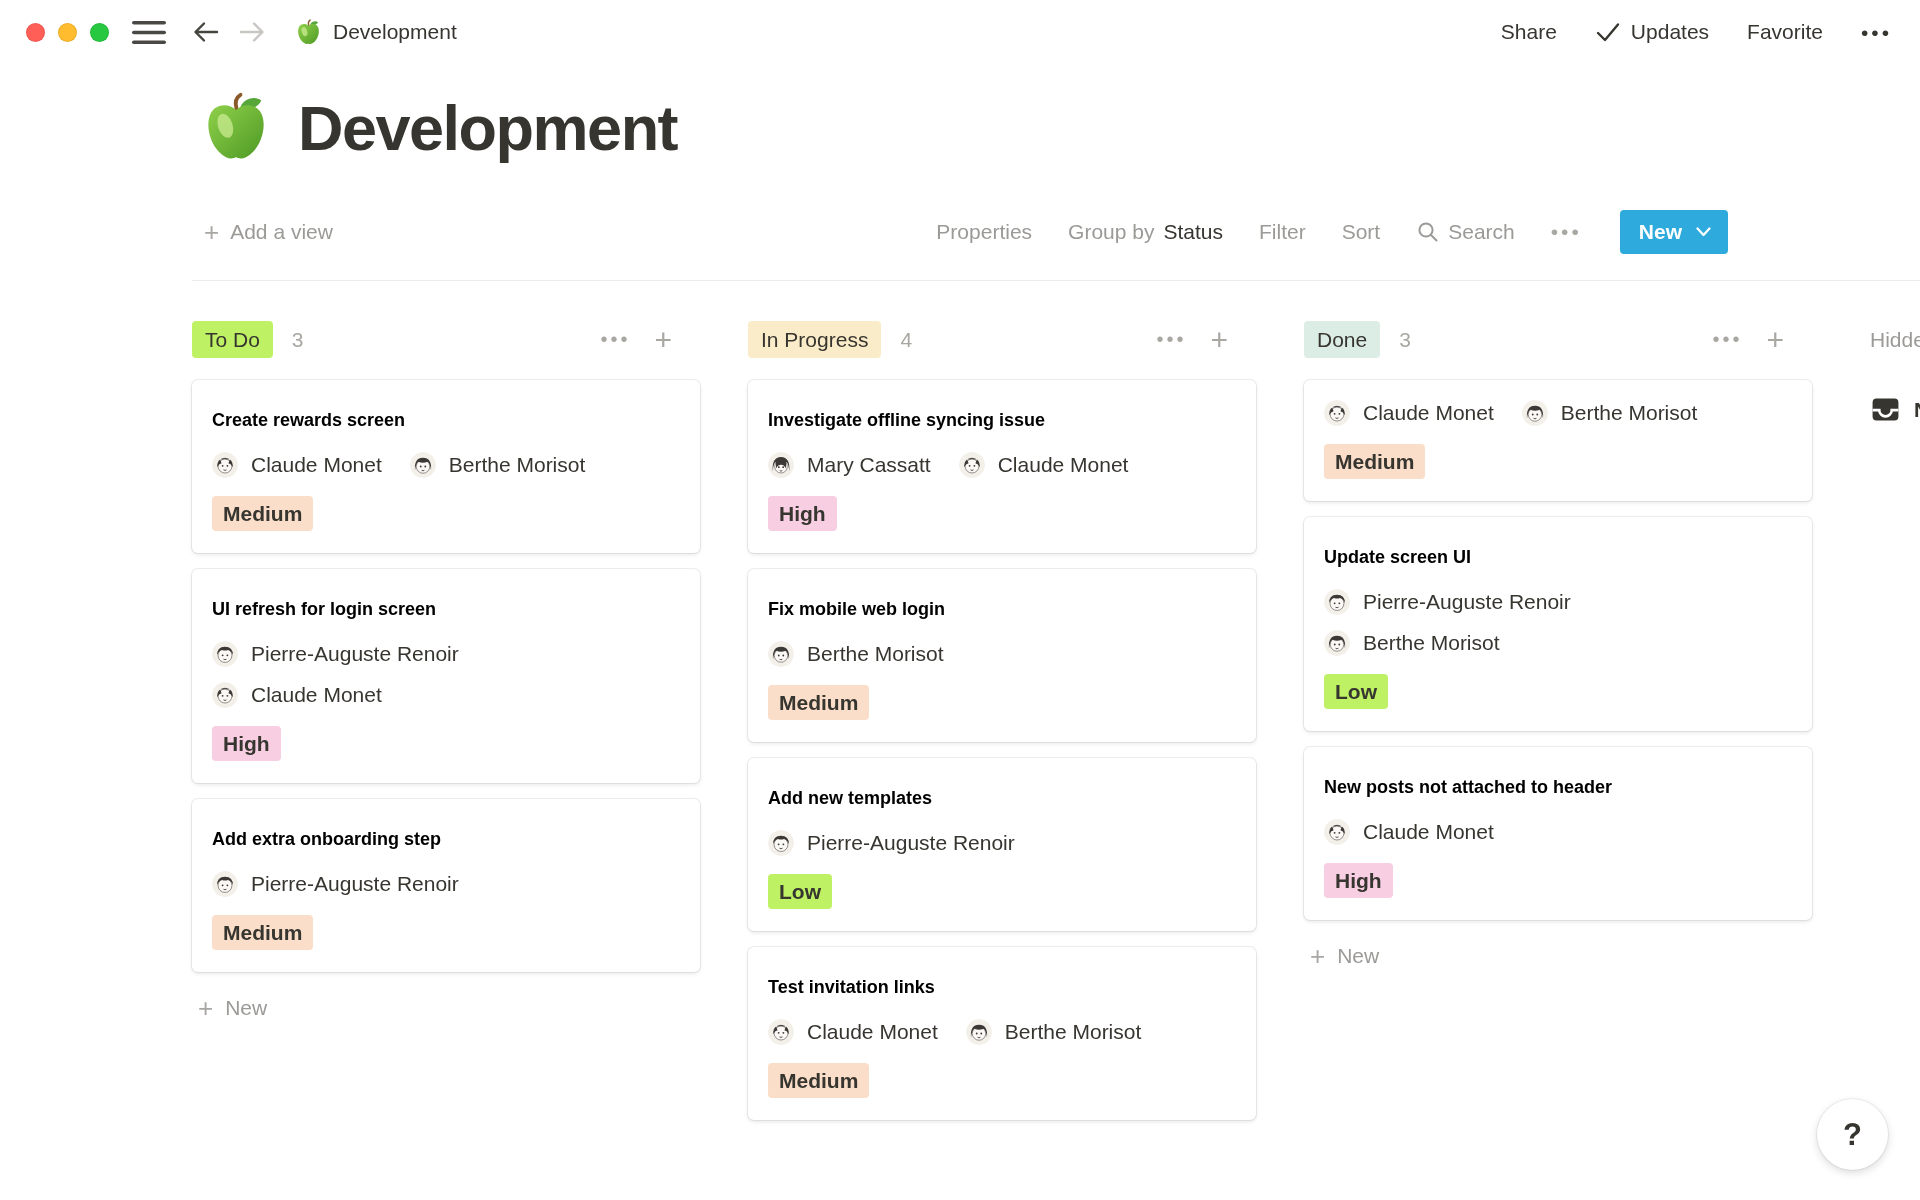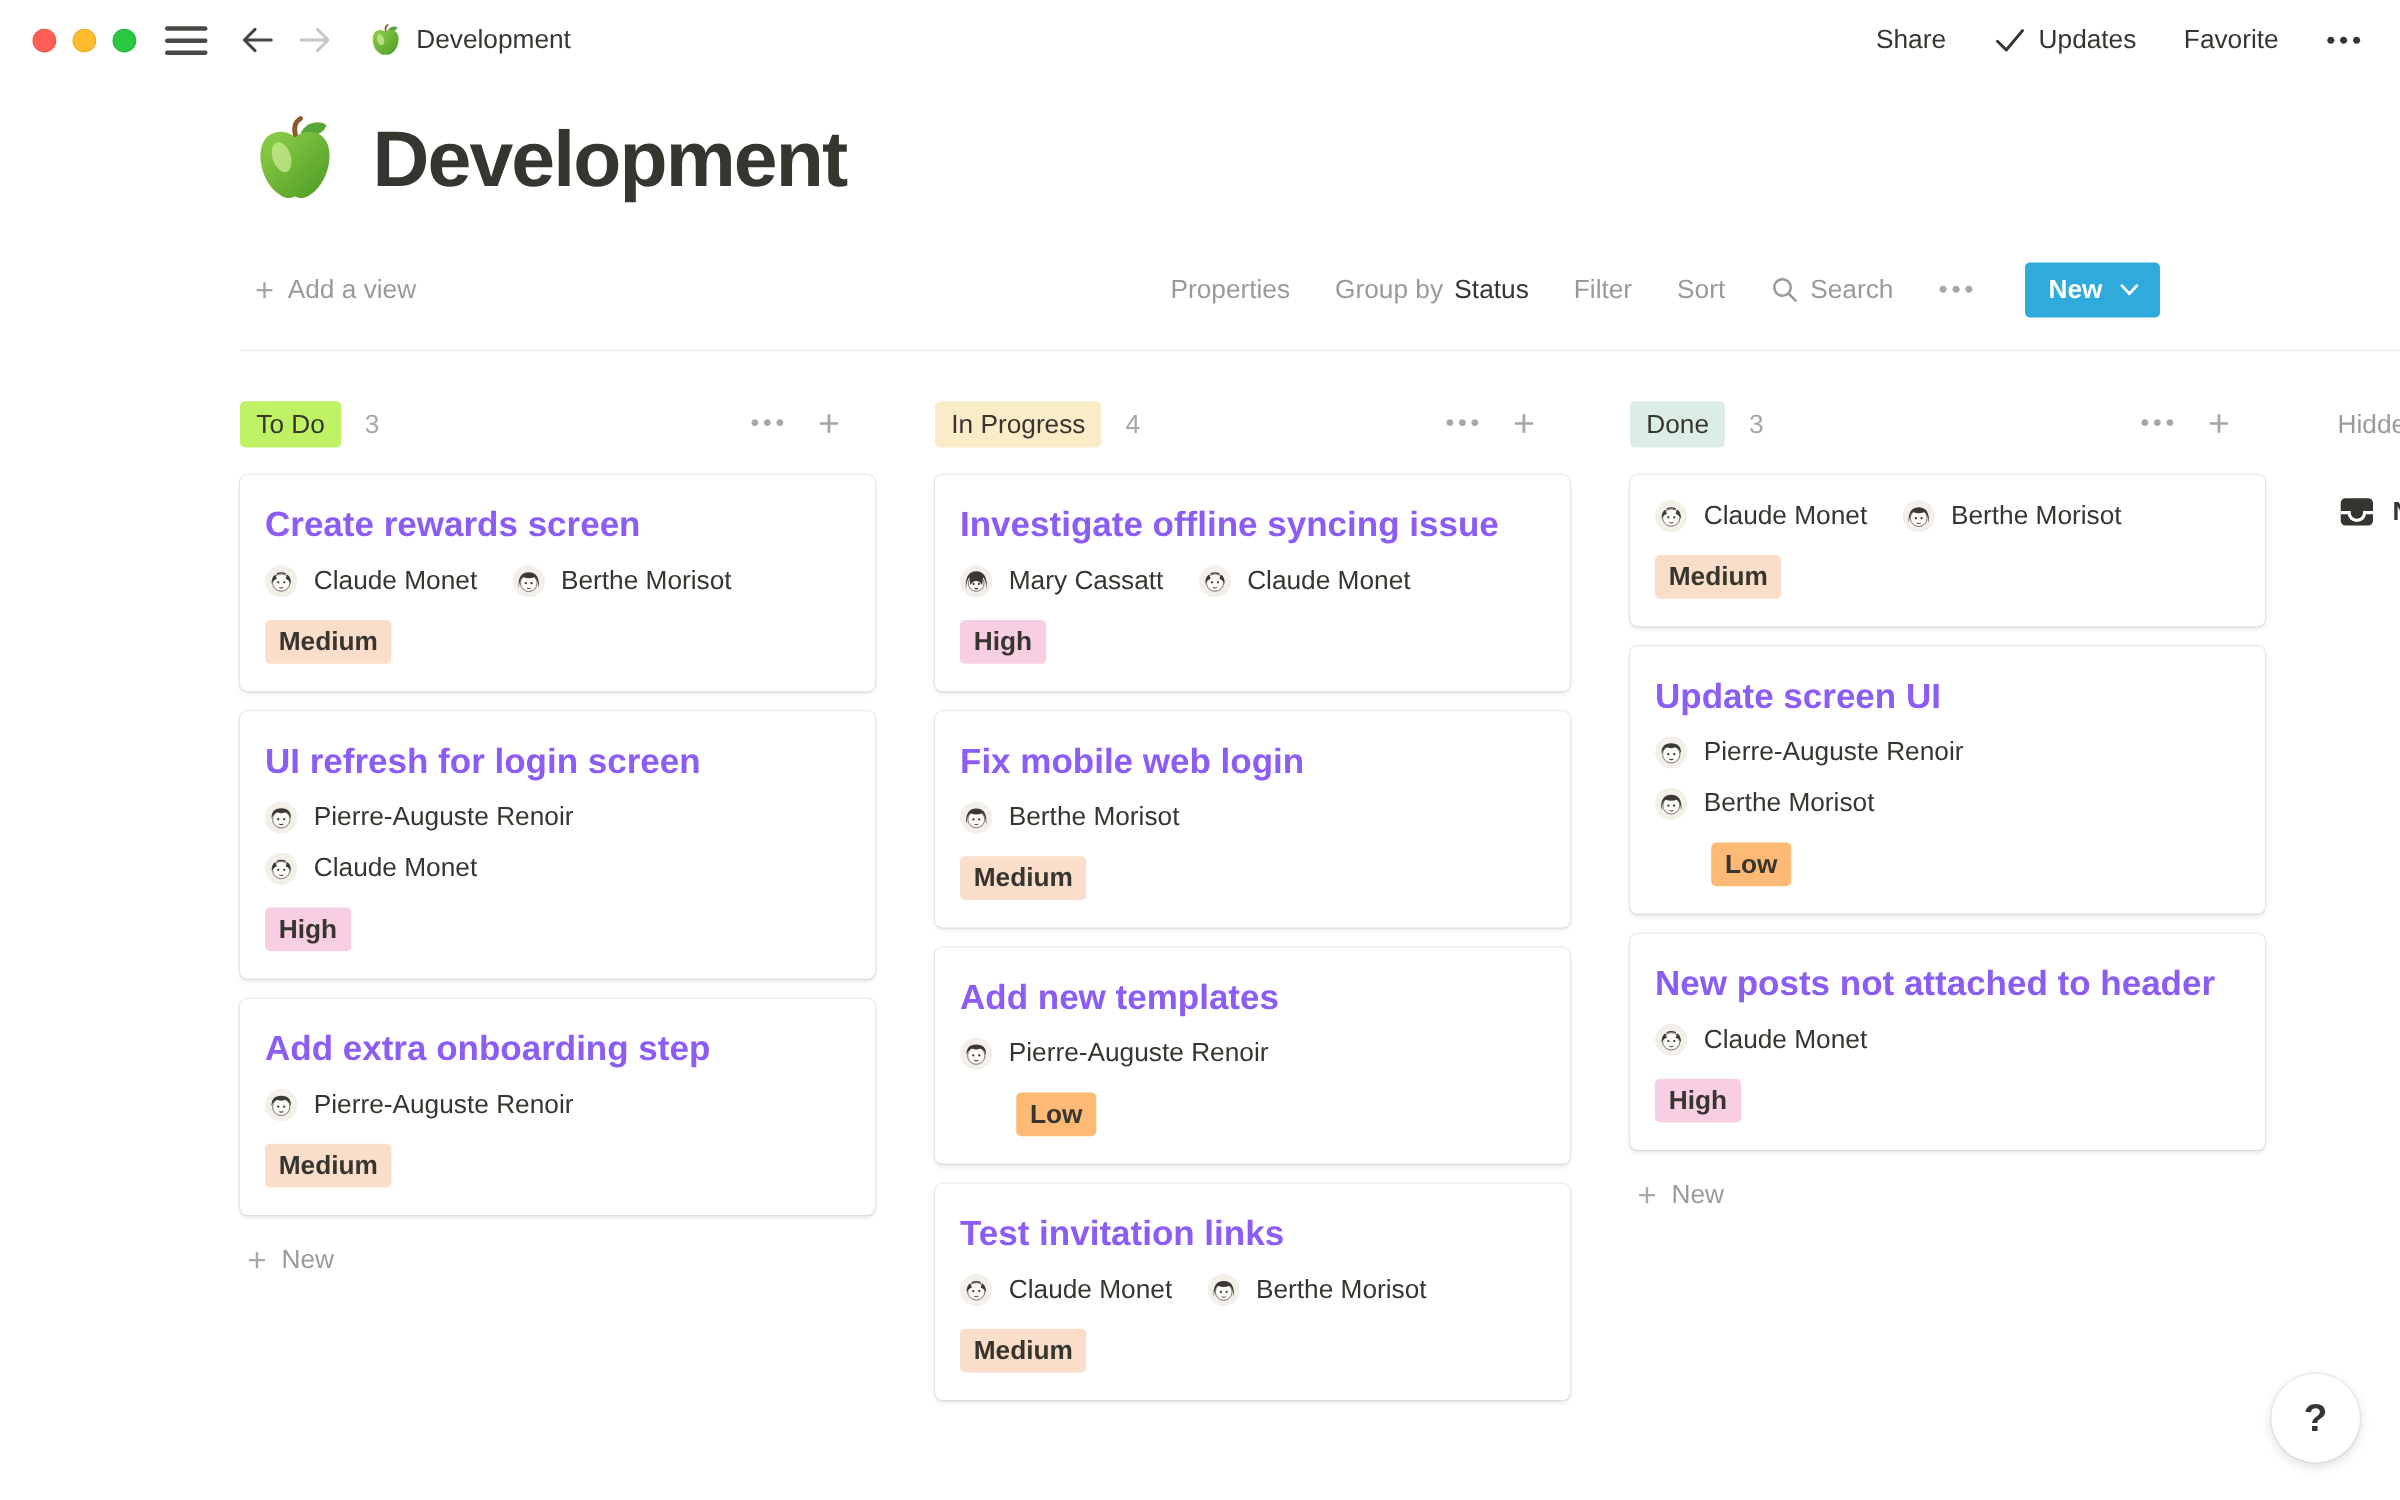--- a/index.html
+++ b/index.html
@@ -54,29 +54,29 @@
   .tag-inprogress { background: #FBECC9; text-align: right; }
   .tag-done { background: #DCEDE6; }
   .col-count { color: #A9A7A2; font-size: 21px; margin-left: 19px; }
   .col-actions { margin-left: auto; display: flex; align-items: center; gap: 24px; }
   .col-actions .dots-gray { color: #A9A7A2; font-size: 20px; letter-spacing: 3px; background: none; border: none; cursor: pointer; }
   .col-actions .plus-gray { color: #A9A7A2; font-size: 30px; font-weight: 300; line-height: 24px; background: none; border: none; cursor: pointer; }
 
   .cards { margin-top: 22px; display: flex; flex-direction: column; gap: 16px; }
   .card { background: #fff; border-radius: 6px; padding: 20px 20px 22px 20px;
           box-shadow: 0 0 0 1px rgba(15,15,15,0.07), 0 2px 4px rgba(15,15,15,0.09); cursor: pointer; }
-  .card-title { font-size: 28px; font-weight: 700; line-height: 32px; margin: 4px 0 16px 0; color: #8b5cf6; }
+  .card-title { font-size: 18px; font-weight: 700; line-height: 32px; margin: 4px 0 16px 0; color: #000000; }
   .assignee-row { display: flex; align-items: center; gap: 28px; }
   .assignee-col { display: flex; flex-direction: column; gap: 15px; }
   .assignee { display: flex; align-items: center; gap: 13px; font-size: 21px; color: #37352F; }
   .avatar { width: 26px; height: 26px; border-radius: 50%; flex: none; }
   .badge { display: inline-block; font-size: 21px; line-height: 1; padding: 7px 11px; border-radius: 4px; margin-top: 18px; color: #37352F; font-weight: bold; }
   .priority-medium { background: #FADEC9; }
   .priority-high { background: #F8CEE2; }
-  .priority-low { background: #fdba74; margin-left: 45px; }
+  .priority-low { background: #bef264; }
 
   .new-row { display: flex; align-items: center; gap: 12px; color: #9B9A97; font-size: 21px; margin-top: 24px; padding-left: 6px; background: none; border: none; font-family: inherit; cursor: pointer; }
   .new-row .plus-glyph { font-size: 26px; font-weight: 300; color: #A9A7A2; line-height: 20px; }
 
   
   .hidden-panel { flex: none; width: 220px; margin-left: 10px; overflow: hidden; }
   .hidden-title { color: #9B9A97; font-size: 21px; height: 37px; display: flex; align-items: center; white-space: nowrap; background: none; border: none; font-family: inherit; cursor: pointer; }
   .hidden-item { display: flex; align-items: center; gap: 13px; margin-top: 36px; font-size: 21px; font-weight: 700; color: #37352F; white-space: nowrap; background: none; border: none; font-family: inherit; cursor: pointer; }
   .inbox-ic { width: 31px; height: 31px; flex: none; }
 

